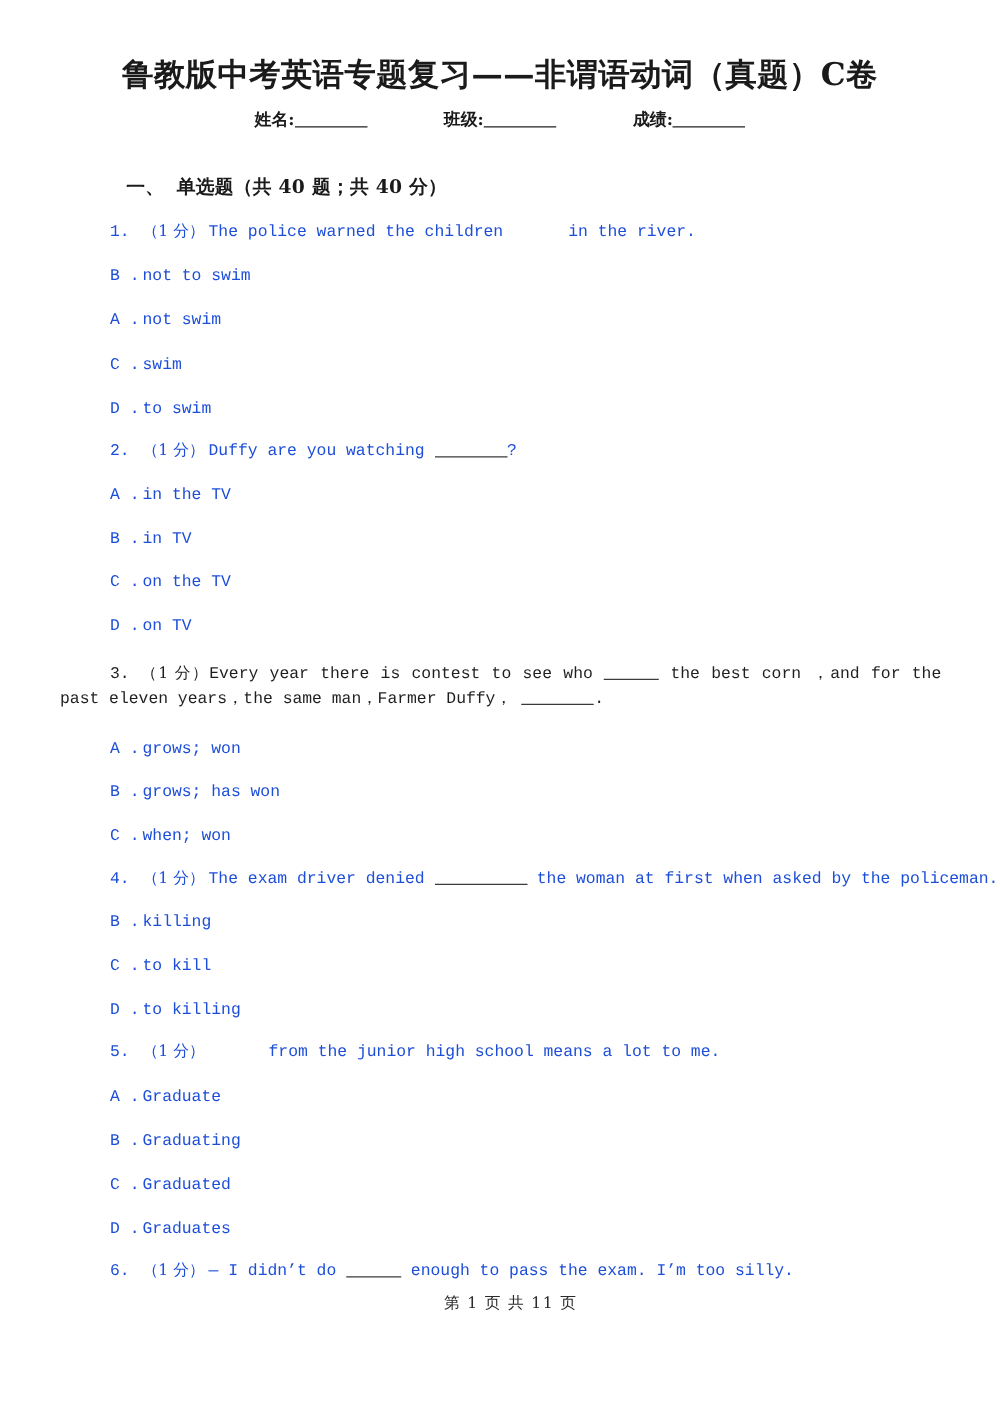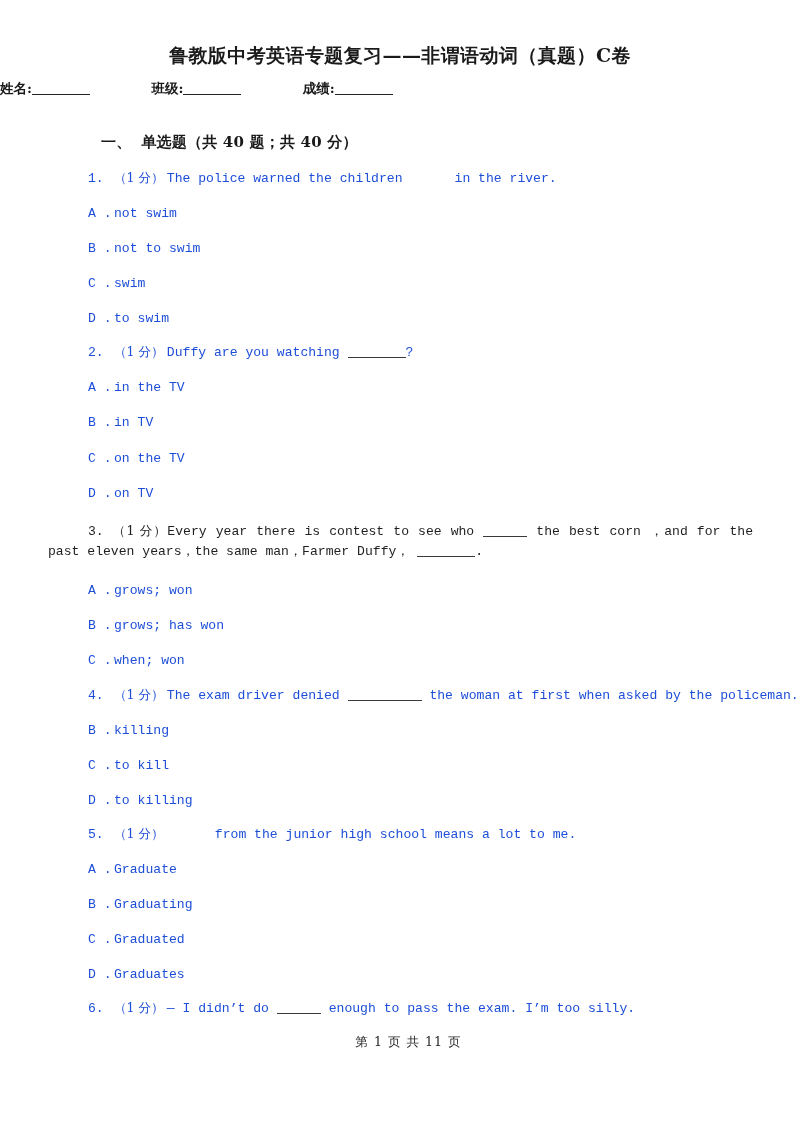--- a/index.html
+++ b/index.html
@@ -22,30 +22,30 @@
     height: 1132px;
     box-sizing: border-box;
     padding: 0;
     overflow: hidden;
   }
 
   
   .doc-title {
     text-align: center;
     font-weight: bold;
-    font-size: 19px;
+    font-size: 25px;
     letter-spacing: 0.4px;
     line-height: 1.25;
     margin: 0;
     padding-top: 44px;
     font-family: "DejaVu Serif", "Liberation Serif", serif;
   }
 
   .meta-line {
-    text-align: left;
+    text-align: center;
     font-size: 13.5px;
     font-weight: bold;
     margin: 0;
     padding-top: 12px;
     font-family: "DejaVu Serif", "Liberation Serif", serif;
   }
   .meta-line .meta-item {
     display: inline-block;
     white-space: nowrap;
   }
@@ -176,24 +176,24 @@
   <div class="section-head">
     <span class="sh-num">一、</span><span>单选题（共 40 题；共 40 分）</span>
   </div>
 
   <div class="qa-list">
 
     <div class="q-row">
       <span class="q-num">1.</span><span class="cjk q-pts">（1 分）</span><span>The police warned the children</span><span class="blank-space w-q1"></span><span>in the river.</span>
     </div>
     <div class="opt-row">
+      <span class="opt-key">B .</span><span>not to swim</span>
+    </div>
+    <div class="opt-row">
       <span class="opt-key">A .</span><span>not swim</span>
-    </div>
-    <div class="opt-row">
-      <span class="opt-key">B .</span><span>not to swim</span>
     </div>
     <div class="opt-row">
       <span class="opt-key">C .</span><span>swim</span>
     </div>
     <div class="opt-row">
       <span class="opt-key">D .</span><span>to swim</span>
     </div>
 
     <div class="q-row">
       <span class="q-num">2.</span><span class="cjk q-pts">（1 分）</span><span>Duffy are you watching</span> <span class="blank-u w-mid"></span><span>?</span>

